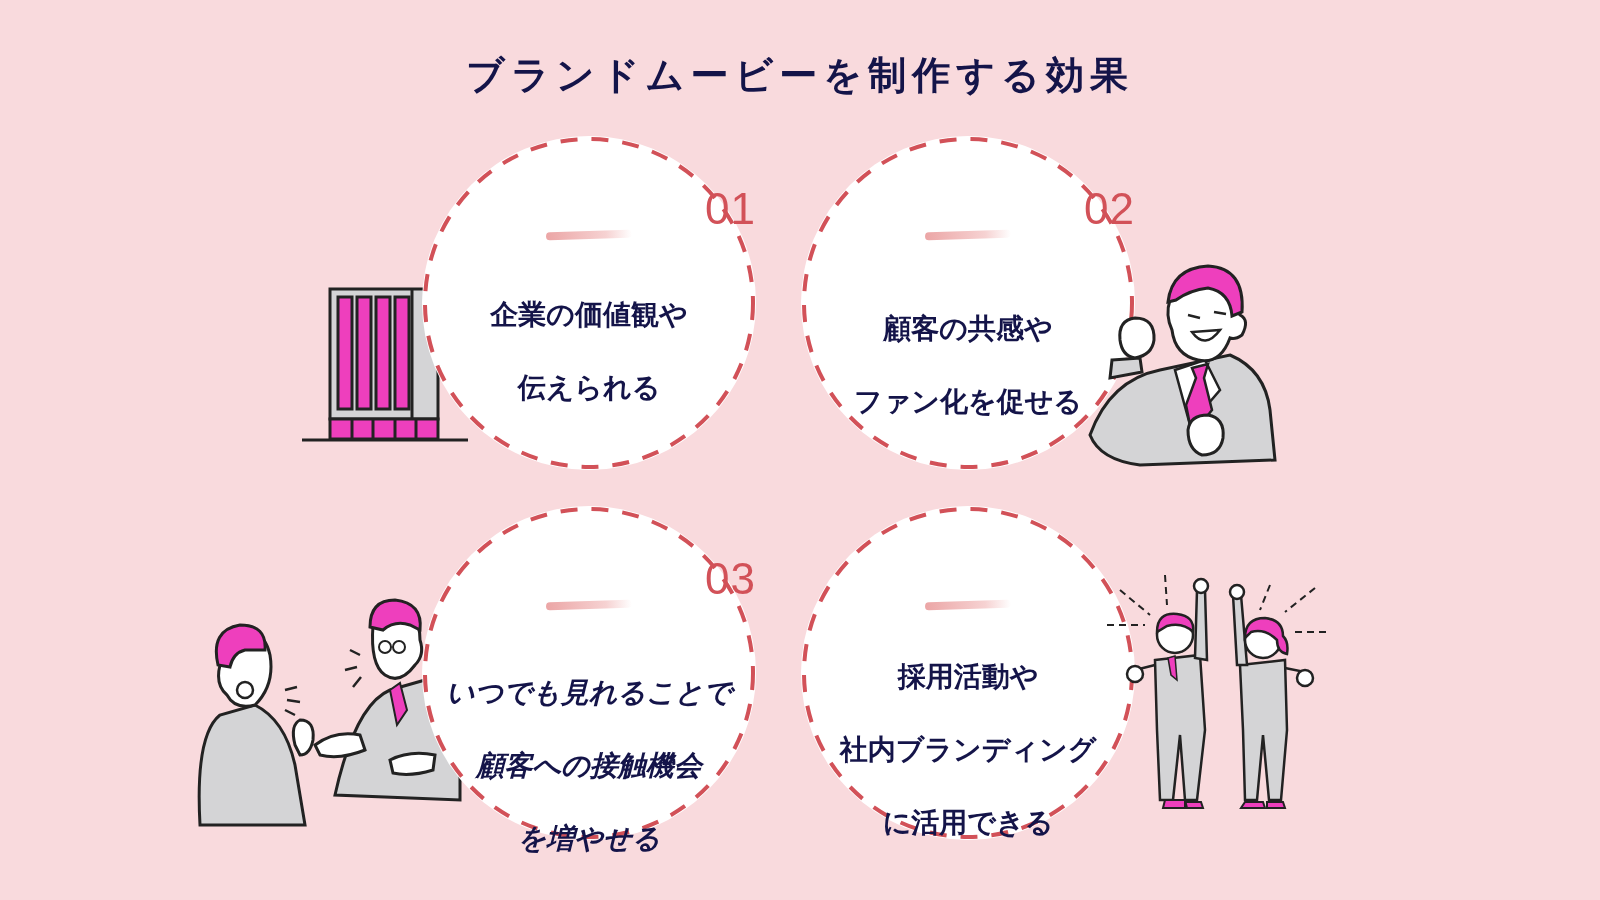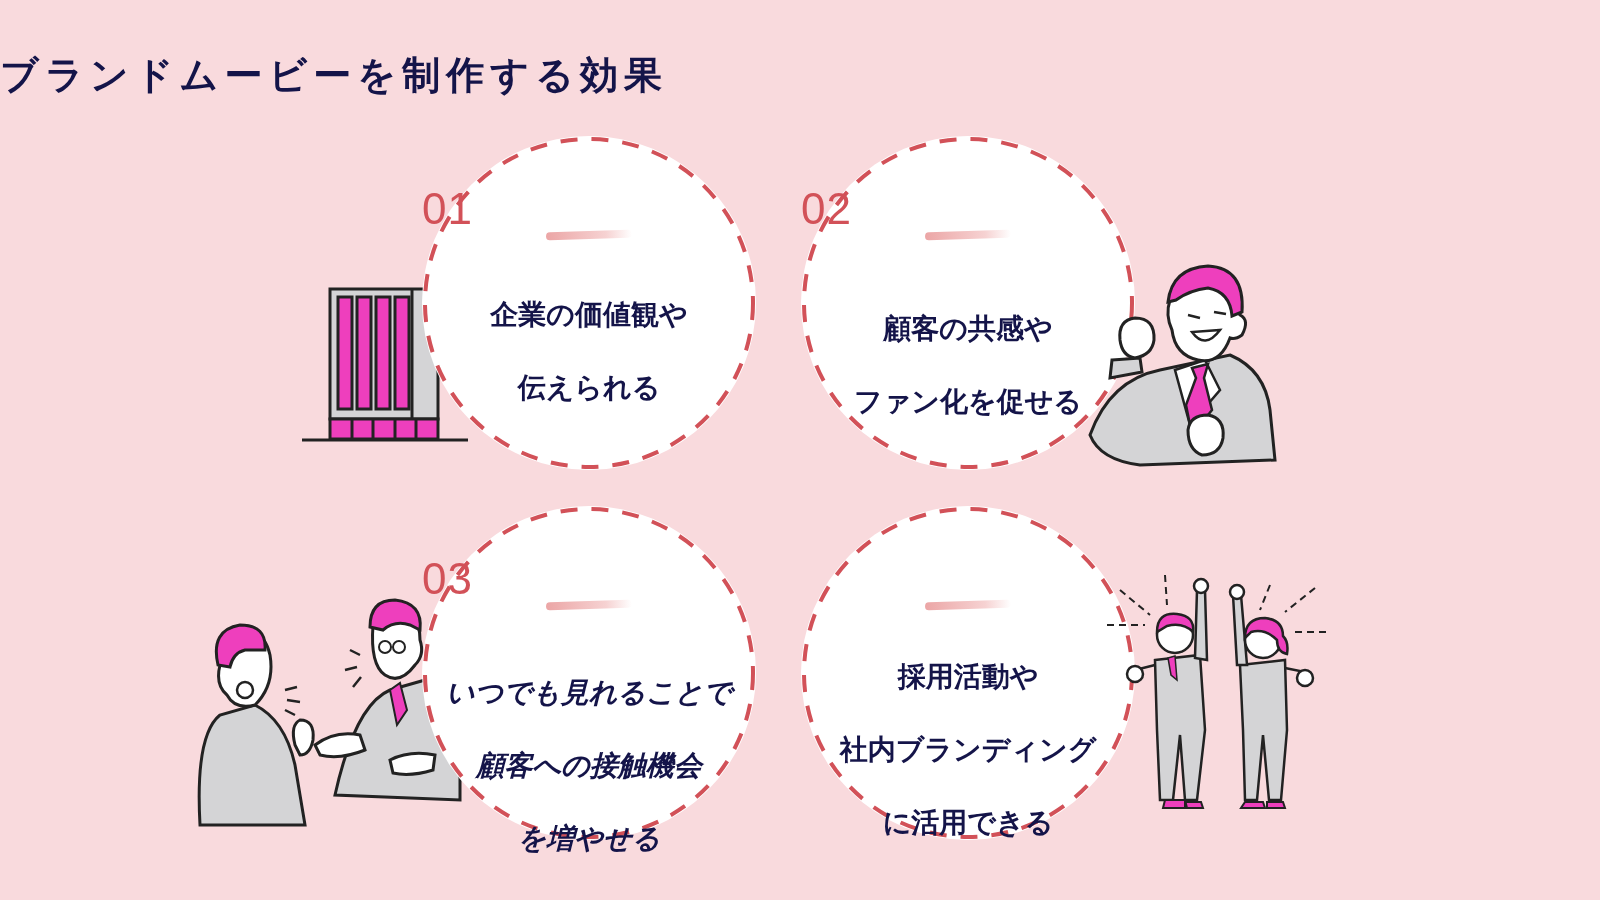--- a/index.html
+++ b/index.html
@@ -4,30 +4,30 @@
 <style>
   html, body { margin: 0; padding: 0; }
   body {
     width: 1600px; height: 900px; overflow: hidden;
     background: #f9dadd;
     position: relative;
     font-family: "DejaVu Sans", "Liberation Sans", sans-serif;
   }
   .title {
     position: absolute; left: 0; top: 50px; width: 1600px;
-    text-align: left; font-size: 38px; font-weight: bold;
+    text-align: center; font-size: 38px; font-weight: bold;
     color: #141449; letter-spacing: 6px;
   }
   .circle {
     position: absolute; width: 334px; height: 334px; border-radius: 50%;
     background: #ffffff;
   }
   .circle-ring { position: absolute; left: 0; top: 0; width: 334px; height: 334px; }
   .num {
-    position: absolute; left: 0; width: 334px; top: 48px; text-align: left;
+    position: absolute; left: 0; width: 334px; top: 48px; text-align: right;
     font-family: "Liberation Sans", sans-serif; font-size: 44px;
     color: #d25158; font-weight: normal; letter-spacing: 1px;
   }
   .num-brush {
     position: absolute; left: 124px; top: 95px; width: 86px; height: 8px;
     background: linear-gradient(90deg, rgba(232,150,150,0.85), rgba(240,180,180,0.6) 70%, rgba(245,200,200,0));
     border-radius: 4px; transform: rotate(-2deg);
   }
   .text {
     position: absolute; left: 0; width: 334px; text-align: center;

